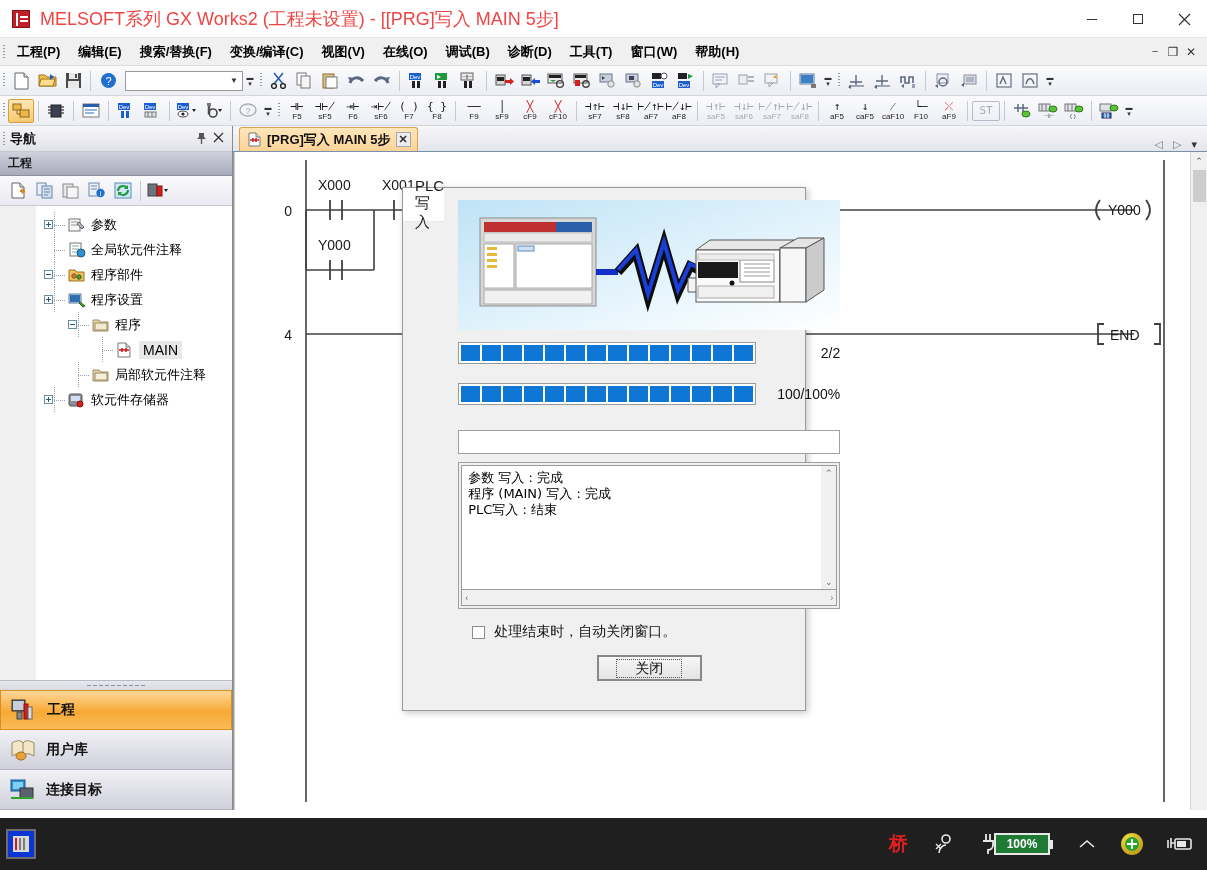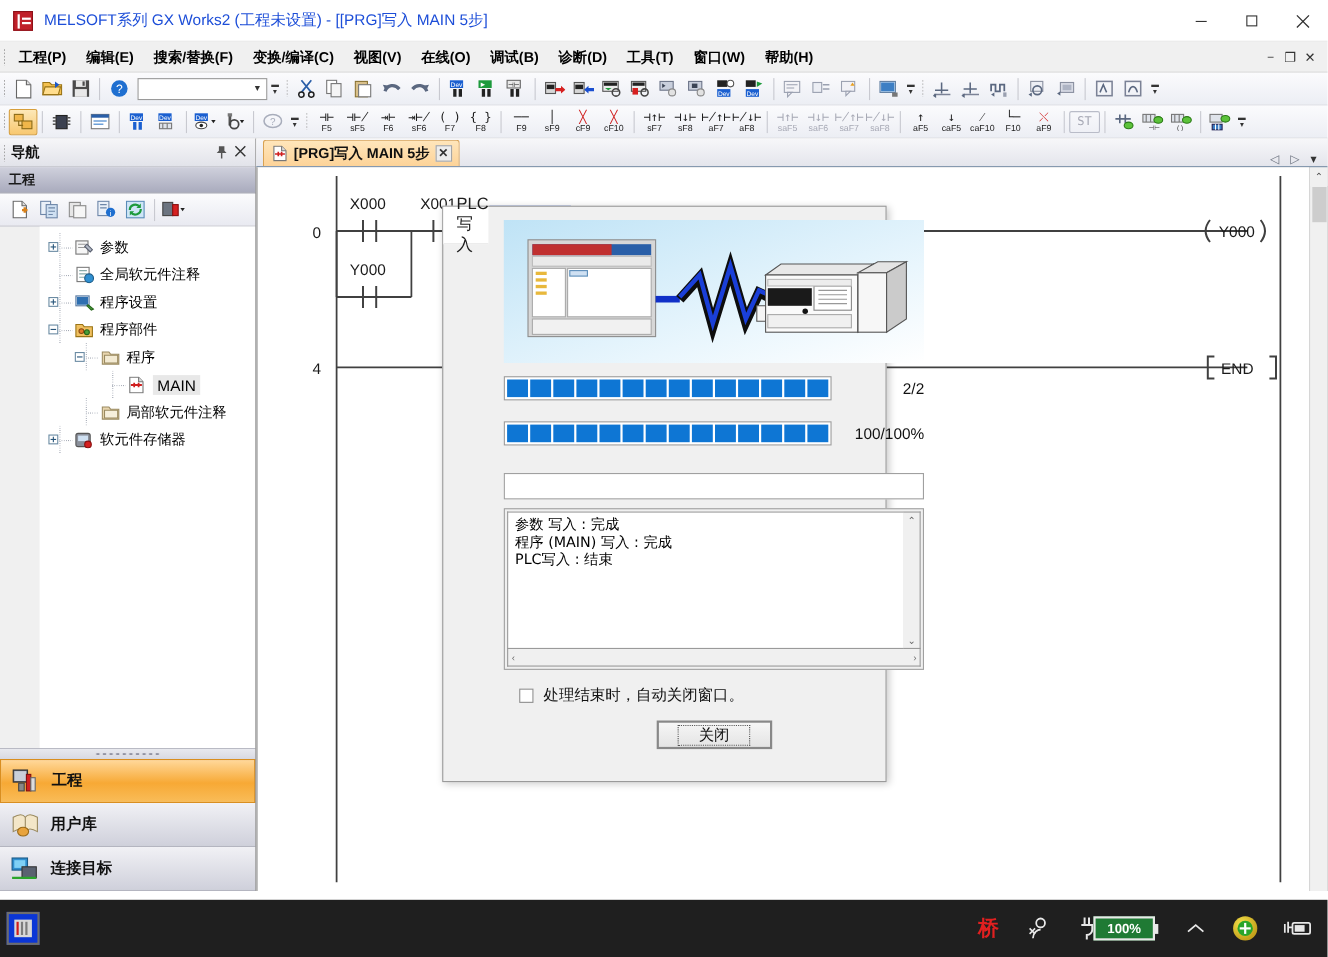--- a/index.html
+++ b/index.html
@@ -23,21 +23,21 @@
     background: #c0202a; border: 1px solid #8d1018;
     position: relative; flex: none;
   }
   .app-icon::before {
     content:""; position:absolute; left:3px; top:2px; width:2px; height:13px; background:#fff;
   }
   .app-icon::after {
     content:""; position:absolute; left:7px; top:5px; width:8px; height:2px; background:#fff;
     box-shadow: 0 4px 0 #fff, -4px -3px 0 -1px #fff;
   }
-  .title-text { font-size: 14px; color: #1d4ed8; flex: 1; }
+  .title-text { font-size: 18px; color: #ef4444; flex: 1; }
   .win-btns { display: flex; height: 100%; }
   .win-btn {
     width: 46px; height: 38px; display:flex; align-items:center; justify-content:center;
     color:#333; font-size: 14px;
   }
   .win-btn.close { font-size: 17px; }
   .win-btn svg { display:block; }
 
   
   .menubar {
@@ -886,46 +886,46 @@
               <rect x="2" y="1" width="11" height="13" fill="#fff" stroke="#777"></rect>
               <path d="M4 4h7M4 7h7M4 10h5" stroke="#8aa"></path>
               <circle cx="13" cy="11" r="4" fill="#2f8fd0" stroke="#1b5b88"></circle>
             </svg>
         </span>
         <span class="tree-label">全局软元件注释</span>
       </div>
 
       <div class="tree-row">
         <span class="tw">
+            <i class="expander"></i>
+          </span>
+        <span class="dots hline"></span>
+        <span class="tree-icon">
+          <svg class="ic" width="18" height="16" viewBox="0 0 18 16">
+              <path d="M1 3h6l1.5 2H16v9H1z" fill="#f0c060" stroke="#9a7416"></path>
+              <circle cx="6" cy="9" r="2.2" fill="#e07a2a" stroke="#8a4a10"></circle>
+              <circle cx="11" cy="10" r="2.2" fill="#4aa03a" stroke="#27651c"></circle>
+            </svg>
+        </span>
+        <span class="tree-label">程序部件</span>
+      </div>
+
+      <div class="tree-row">
+        <span class="tw">
             <i class="expander plus"></i>
           </span>
         <span class="dots hline"></span>
         <span class="tree-icon">
           <svg class="ic" width="18" height="16" viewBox="0 0 18 16">
               <rect x="1" y="2" width="12" height="9" fill="#cfe0f2" stroke="#5a7aa0"></rect>
               <rect x="2" y="3" width="10" height="7" fill="#2f6fb0"></rect>
               <path d="M12 10l5 4-2 1-4-4z" fill="#4aa03a" stroke="#27651c"></path>
             </svg>
         </span>
         <span class="tree-label">程序设置</span>
-      </div>
-
-      <div class="tree-row">
-        <span class="tw">
-            <i class="expander"></i>
-          </span>
-        <span class="dots hline"></span>
-        <span class="tree-icon">
-          <svg class="ic" width="18" height="16" viewBox="0 0 18 16">
-              <path d="M1 3h6l1.5 2H16v9H1z" fill="#f0c060" stroke="#9a7416"></path>
-              <circle cx="6" cy="9" r="2.2" fill="#e07a2a" stroke="#8a4a10"></circle>
-              <circle cx="11" cy="10" r="2.2" fill="#4aa03a" stroke="#27651c"></circle>
-            </svg>
-        </span>
-        <span class="tree-label">程序部件</span>
       </div>
 
       <div class="tree-row" style="padding-left:24px">
         <span class="tw">
             <i class="expander"></i>
           </span>
         <span class="dots hline"></span>
         <span class="tree-icon">
           <svg class="ic" width="18" height="16" viewBox="0 0 18 16">
               <path d="M1 3h6l1.5 2H16v9H1z" fill="#e8d5ae" stroke="#9a8a60"></path>

